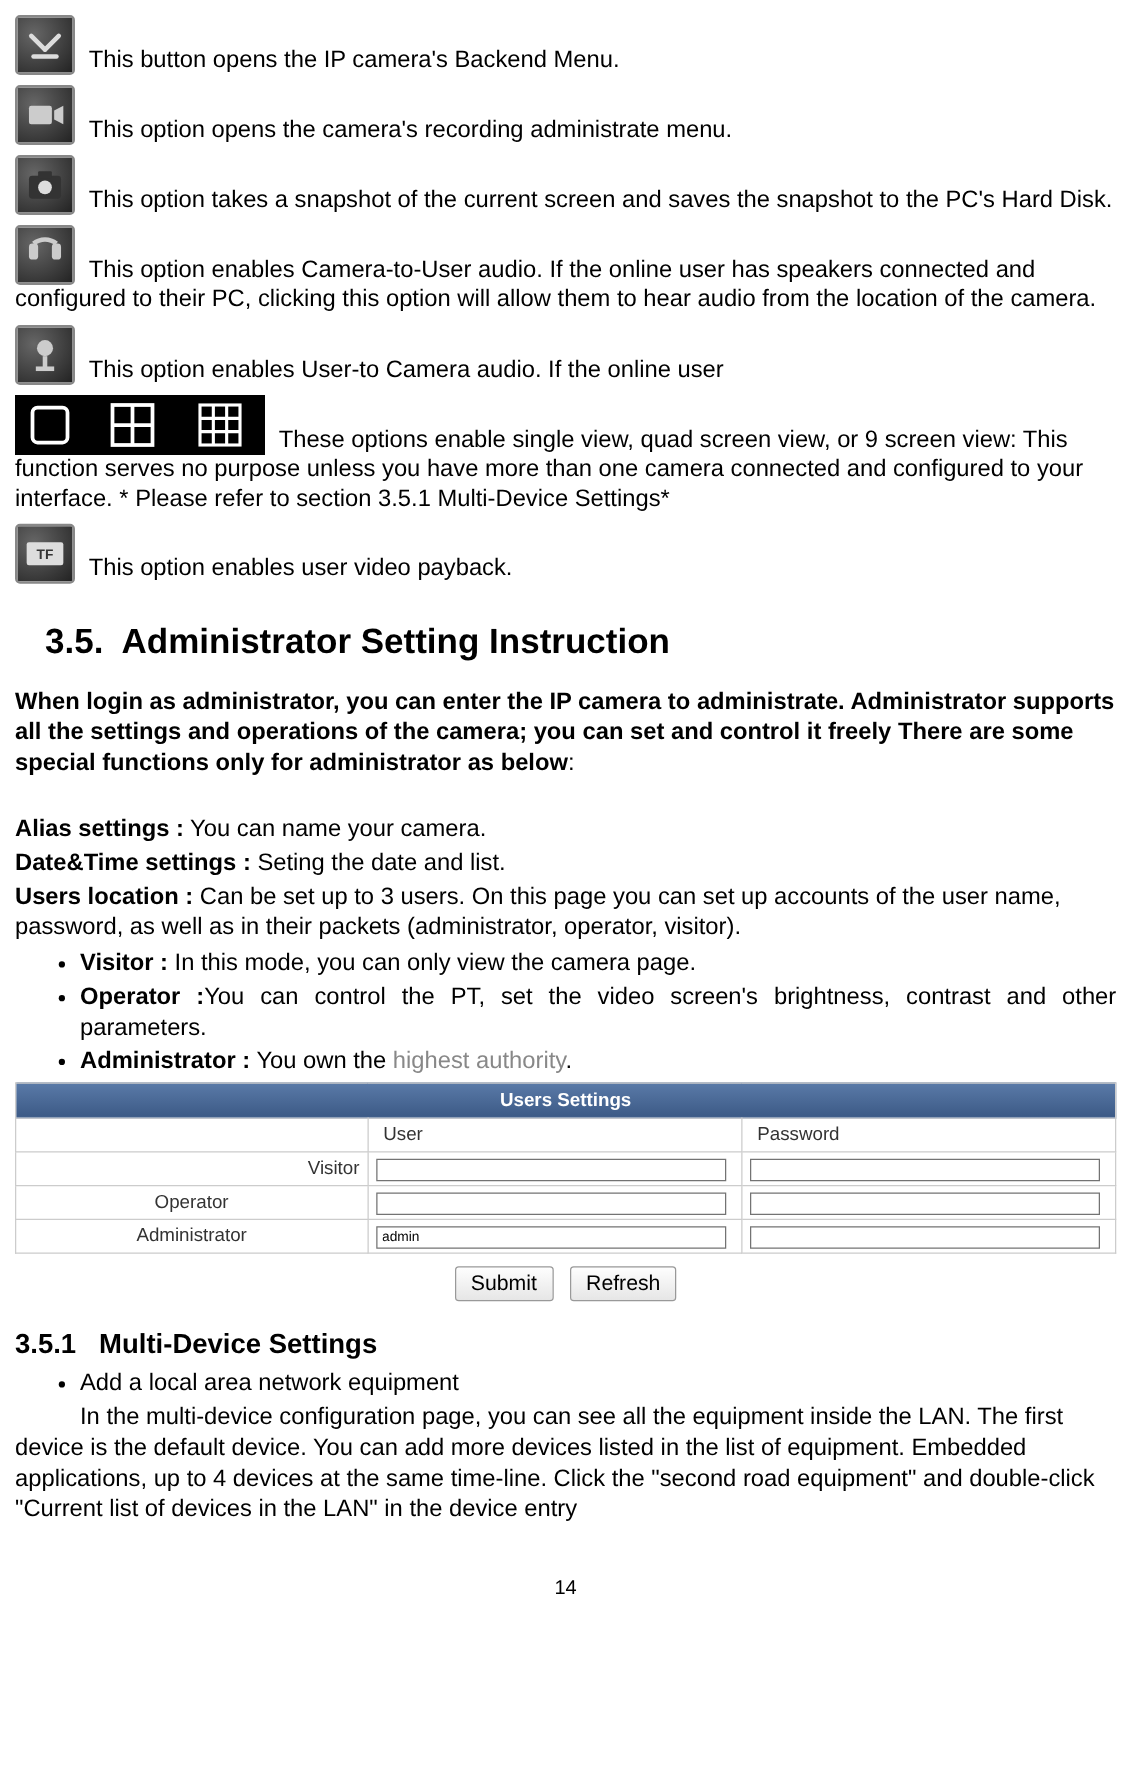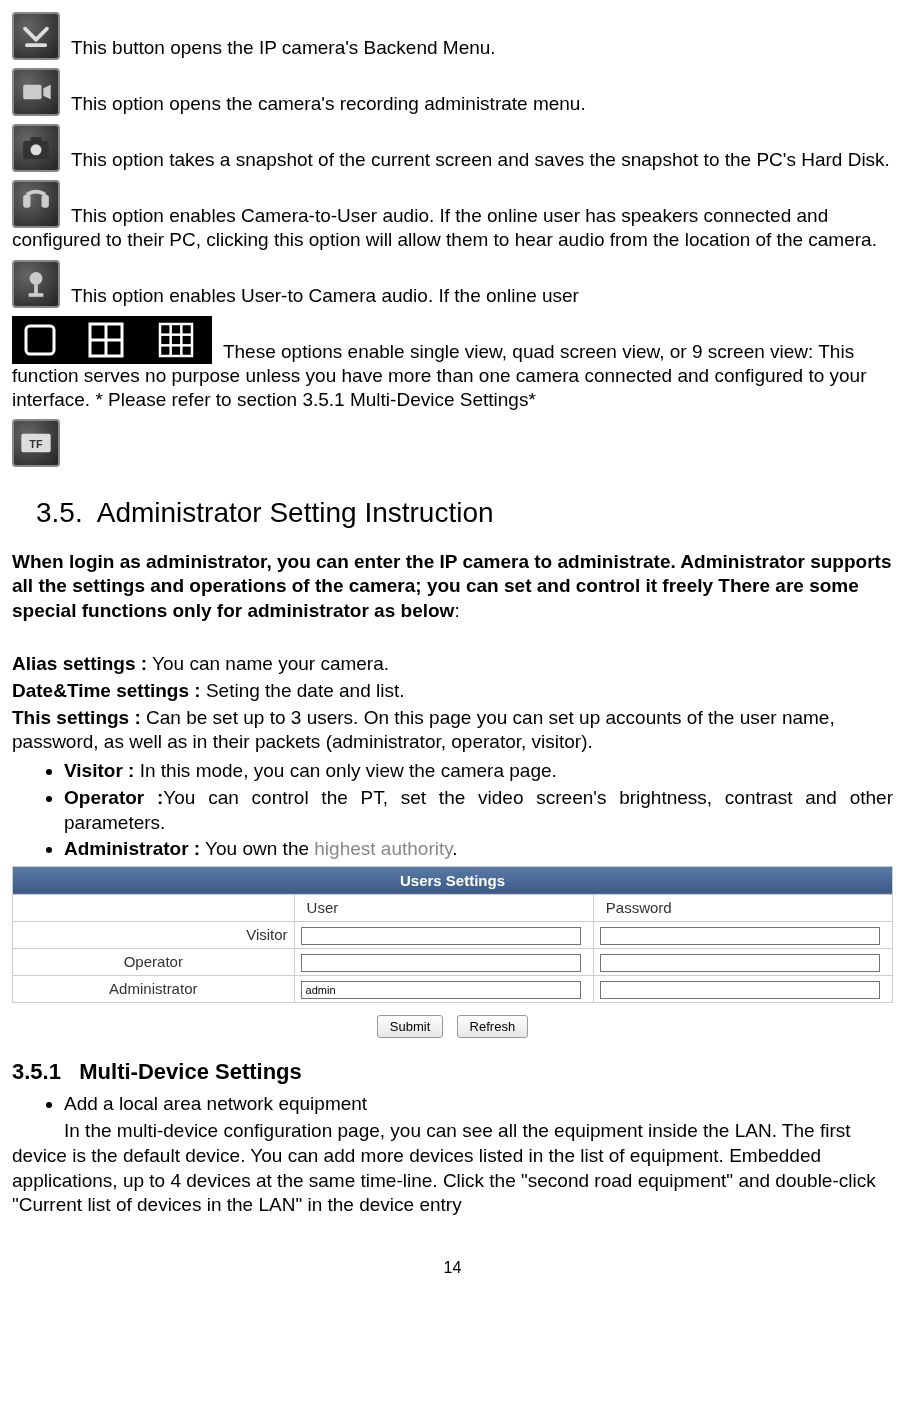--- a/index.html
+++ b/index.html
@@ -29,21 +29,21 @@
       width: 200px;
       height: 48px;
       background: #000;
       vertical-align: bottom;
       margin-right: 6px;
       position: relative;
     }
     .view-icons svg { width: 100%; height: 100%; }
     h2.section-heading {
       font-size: 28px;
-      font-weight: normal;
+      font-weight: bold;
       margin: 28px 0 18px 24px;
     }
     h3.subsection-heading {
       font-size: 22px;
       font-weight: bold;
       margin: 20px 0 6px 0;
     }
     ul.settings-list {
       margin: 4px 0 4px 0;
       padding-left: 52px;
@@ -75,21 +75,21 @@
     }
     table.users-table input[type=text] {
       width: 98%;
       border: 1px solid #737373;
       padding: 2px 4px;
       font-size: 11px;
       background: #fff;
     }
     .btn-row { text-align: center; margin: 10px 0 14px 0; }
     .btn-row button {
-      font-size: 13px;
+      font-size: 17px;
       padding: 3px 12px;
       margin: 0 4px;
       border: 1px solid #999;
       border-radius: 3px;
       background: linear-gradient(#fefefe, #e6e6e6);
       cursor: pointer;
     }
     .page-num { text-align: center; font-size: 16px; margin-top: 40px; }
     .highest-auth { color: #888; }
     .para { margin: 2px 0; }
@@ -179,39 +179,40 @@
   <span>These options enable single view, quad screen view, or 9 screen view: This function serves no purpose unless you have more than one camera connected and configured to your interface. * Please refer to section 3.5.1 Multi-Device Settings*</span>
 </div>
 
 <div class="icon-para">
   <span class="icon-box">
     <svg viewBox="0 0 48 48">
         <rect x="8" y="14" width="32" height="20" fill="#ddd" rx="2"></rect>
         <text x="24" y="29" text-anchor="middle" font-size="12" font-weight="bold" fill="#333">TF</text>
       </svg>
   </span>
+  <span>This option enables user  video payback.</span>
 </div>
 
 <h2 class="section-heading">
   <span>3.5.</span>&nbsp;
   <span>Administrator Setting Instruction</span>
 </h2>
 
 <div class="para">
   <b>When login as administrator, you can enter the IP camera to administrate. Administrator supports all the settings and operations of the camera; you can set and control it freely There are some special functions only for administrator as below</b><span>:</span>
 </div>
 <br>
 <div class="para">
   <b>Alias settings :</b><span> You can name your camera.</span>
 </div>
 <div class="para">
   <b>Date&amp;Time settings :</b><span> Seting the date and list.</span>
 </div>
 <div class="para">
-  <b>This settings :</b><span> Can be set up to 3 users. On this page you can set up accounts of the user name, password, as well as in their packets (administrator, operator, visitor).</span>
+  <b>Users location :</b><span> Can be set up to 3 users. On this page you can set up accounts of the user name, password, as well as in their packets (administrator, operator, visitor).</span>
 </div>
 
 <ul class="settings-list">
   <li><b>Visitor :</b><span> In this mode, you can only view the camera page.</span></li>
   <li class="justify"><b>Operator :</b><span>You can control the PT, set the video screen's brightness, contrast and other parameters.</span></li>
   <li><b>Administrator :</b><span> You own the </span><span class="highest-auth">highest authority</span><span>.</span></li>
 </ul>
 
 <div class="table-wrapper">
   <table class="users-table">

